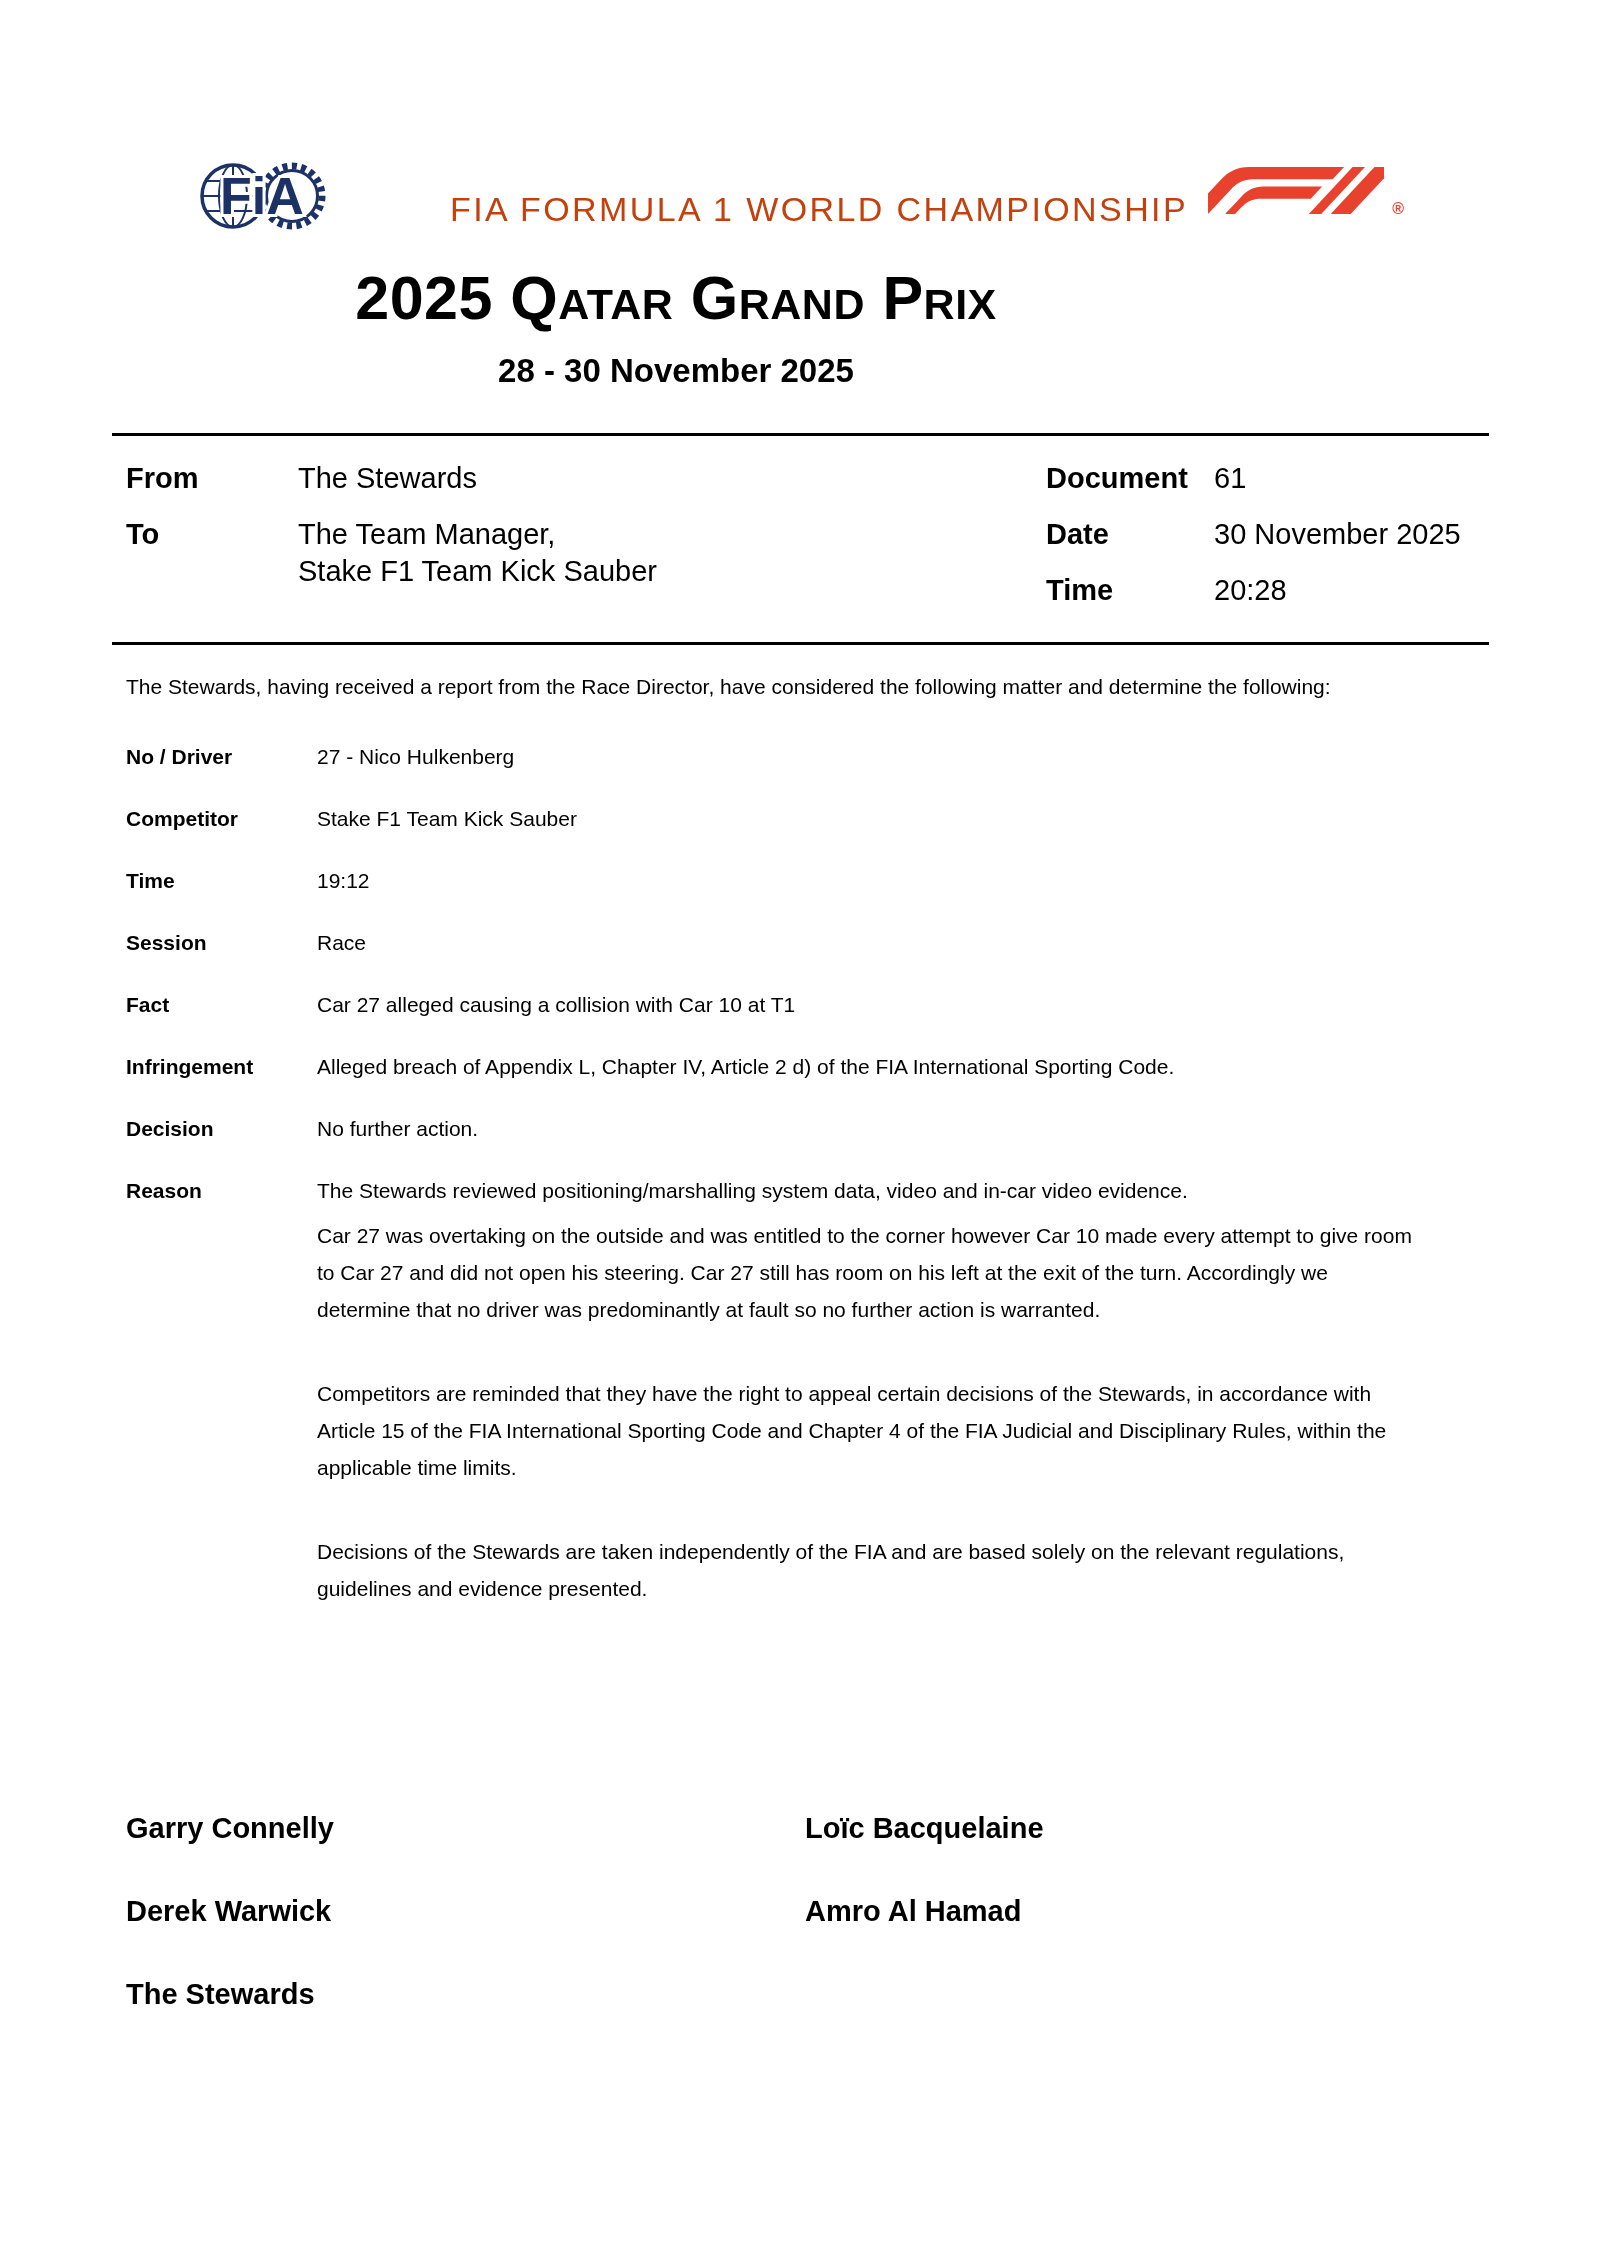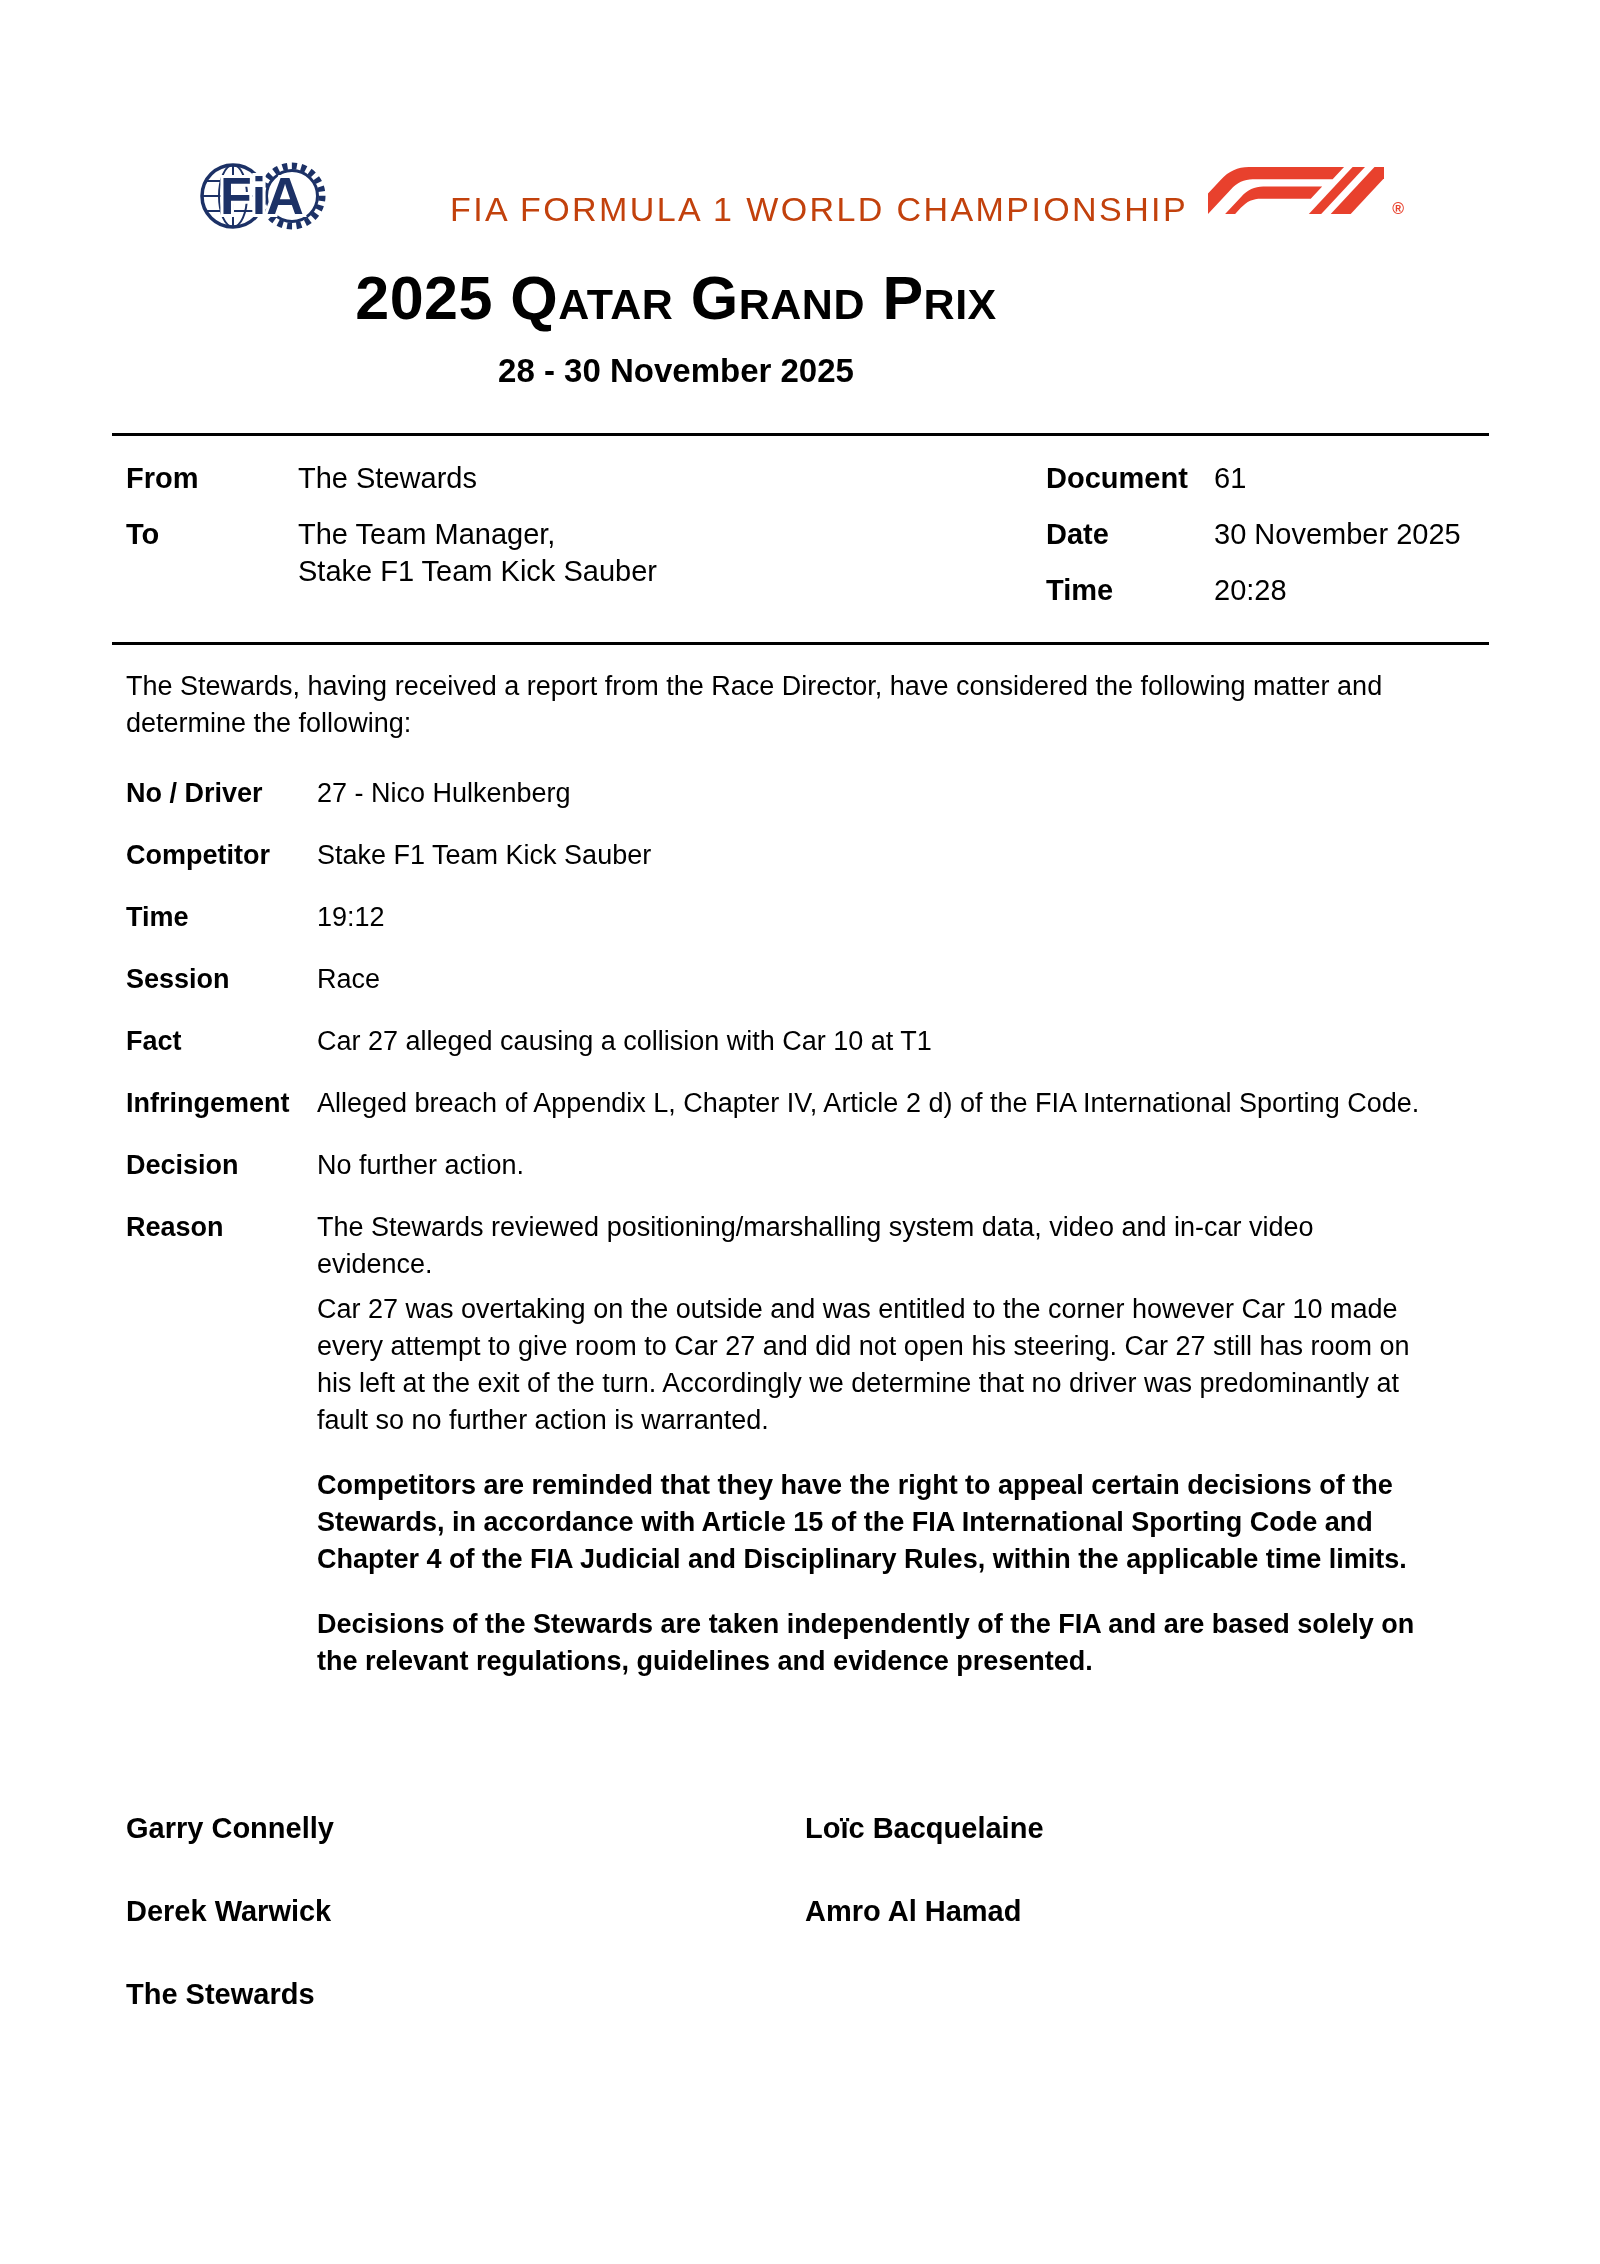--- a/index.html
+++ b/index.html
@@ -35,29 +35,29 @@
     border-top:3px solid #000; border-bottom:3px solid #000;
   }
   .meta-left  { position:absolute; left:14px;  top:24px; display:grid; grid-template-columns:172px auto; row-gap:19px; font-size:29px; line-height:37px; }
   .meta-right { position:absolute; left:934px; top:24px; display:grid; grid-template-columns:168px auto; row-gap:19px; font-size:29px; line-height:37px; }
   .meta-label { font-weight:bold; }
   .to-line { display:block; }
 
   
   .main {
     position:absolute; top:668px; left:112px; width:1377px; padding-left:14px;
-    font-size:27px; line-height:37px;
+    font-size:21px; line-height:37px;
   }
   .intro { width:1320px; margin-bottom:33px; }
   .field-row { display:grid; grid-template-columns:191px auto; margin-bottom:25px; }
   .field-label { font-weight:bold; }
   .field-value { width:1110px; }
   .reason p { width:1110px; }
   .reason p + p { margin-top:8px; }
-  .reason p.big-gap { margin-top:28px;font-weight:bold; }
+  .reason p.big-gap { margin-top:47px; }
 
   
   .signatures { position:absolute; top:1810px; left:126px; font-size:29px; line-height:37px; }
   .sig-row { display:flex; margin-bottom:46px; }
   .sig-name { font-weight:bold; }
   .sig-col-left { width:679px; }
   .sig-footer { font-weight:bold; margin-top:0; }
 </style>
 </head>
 <body>

